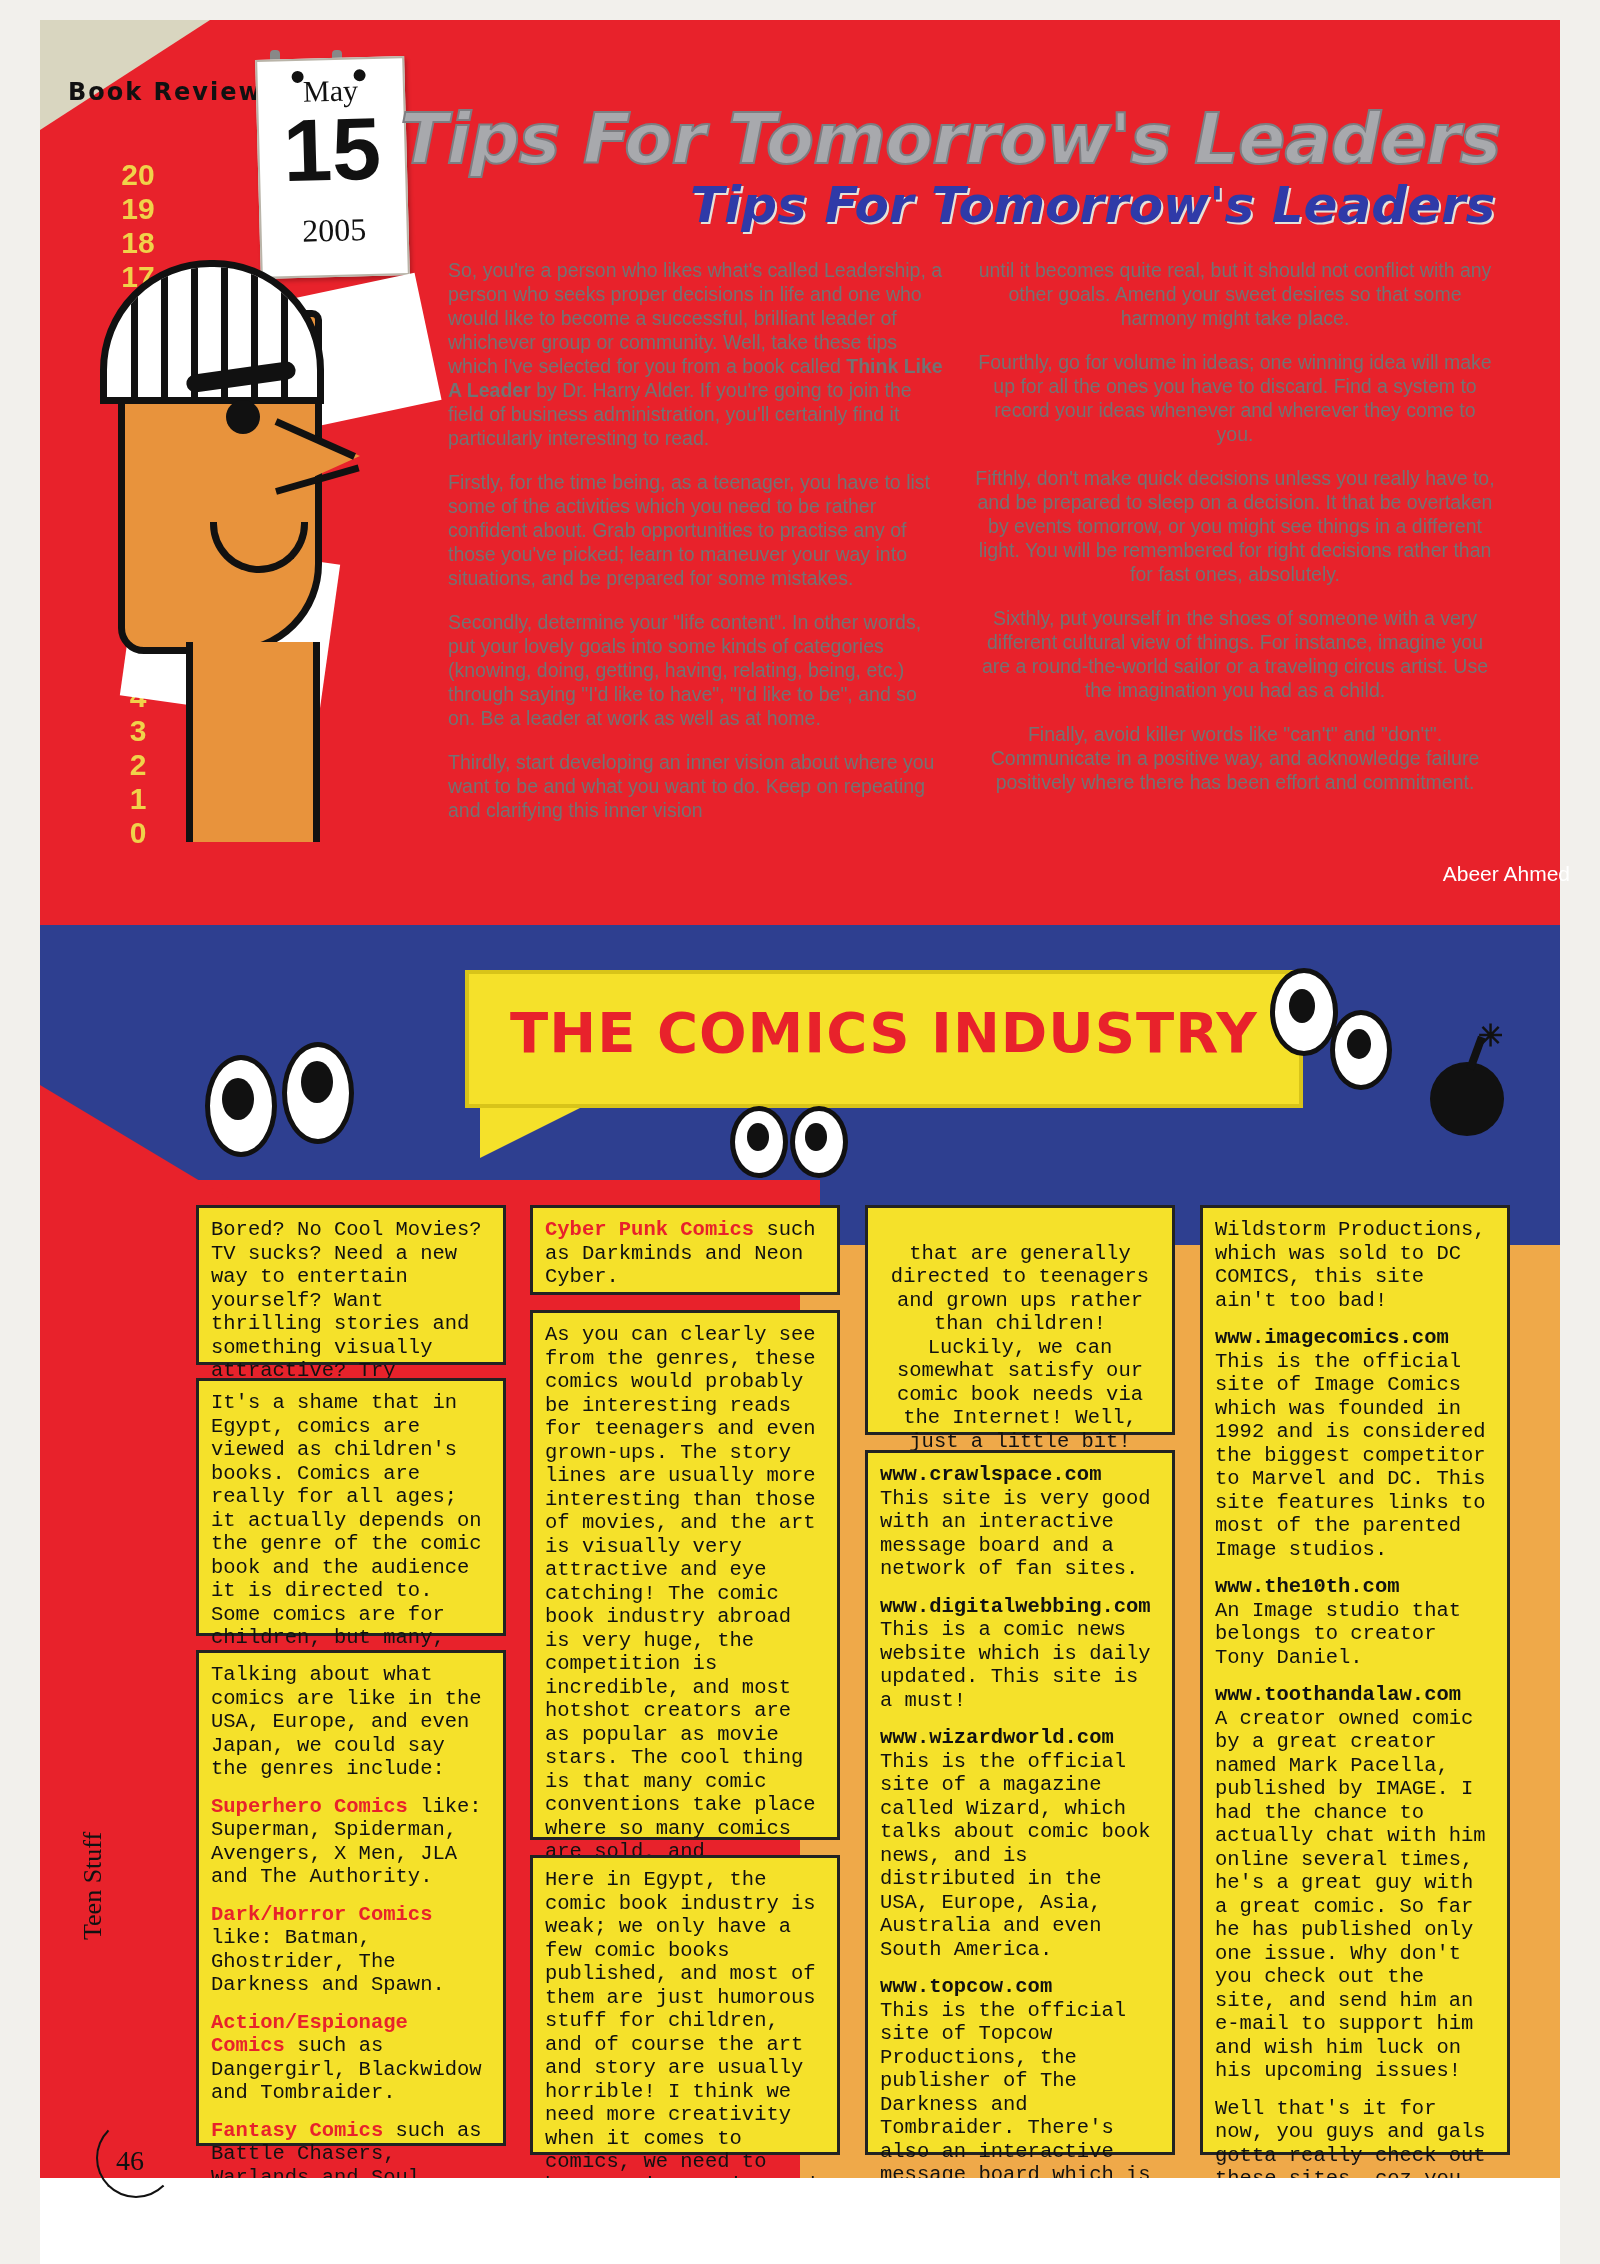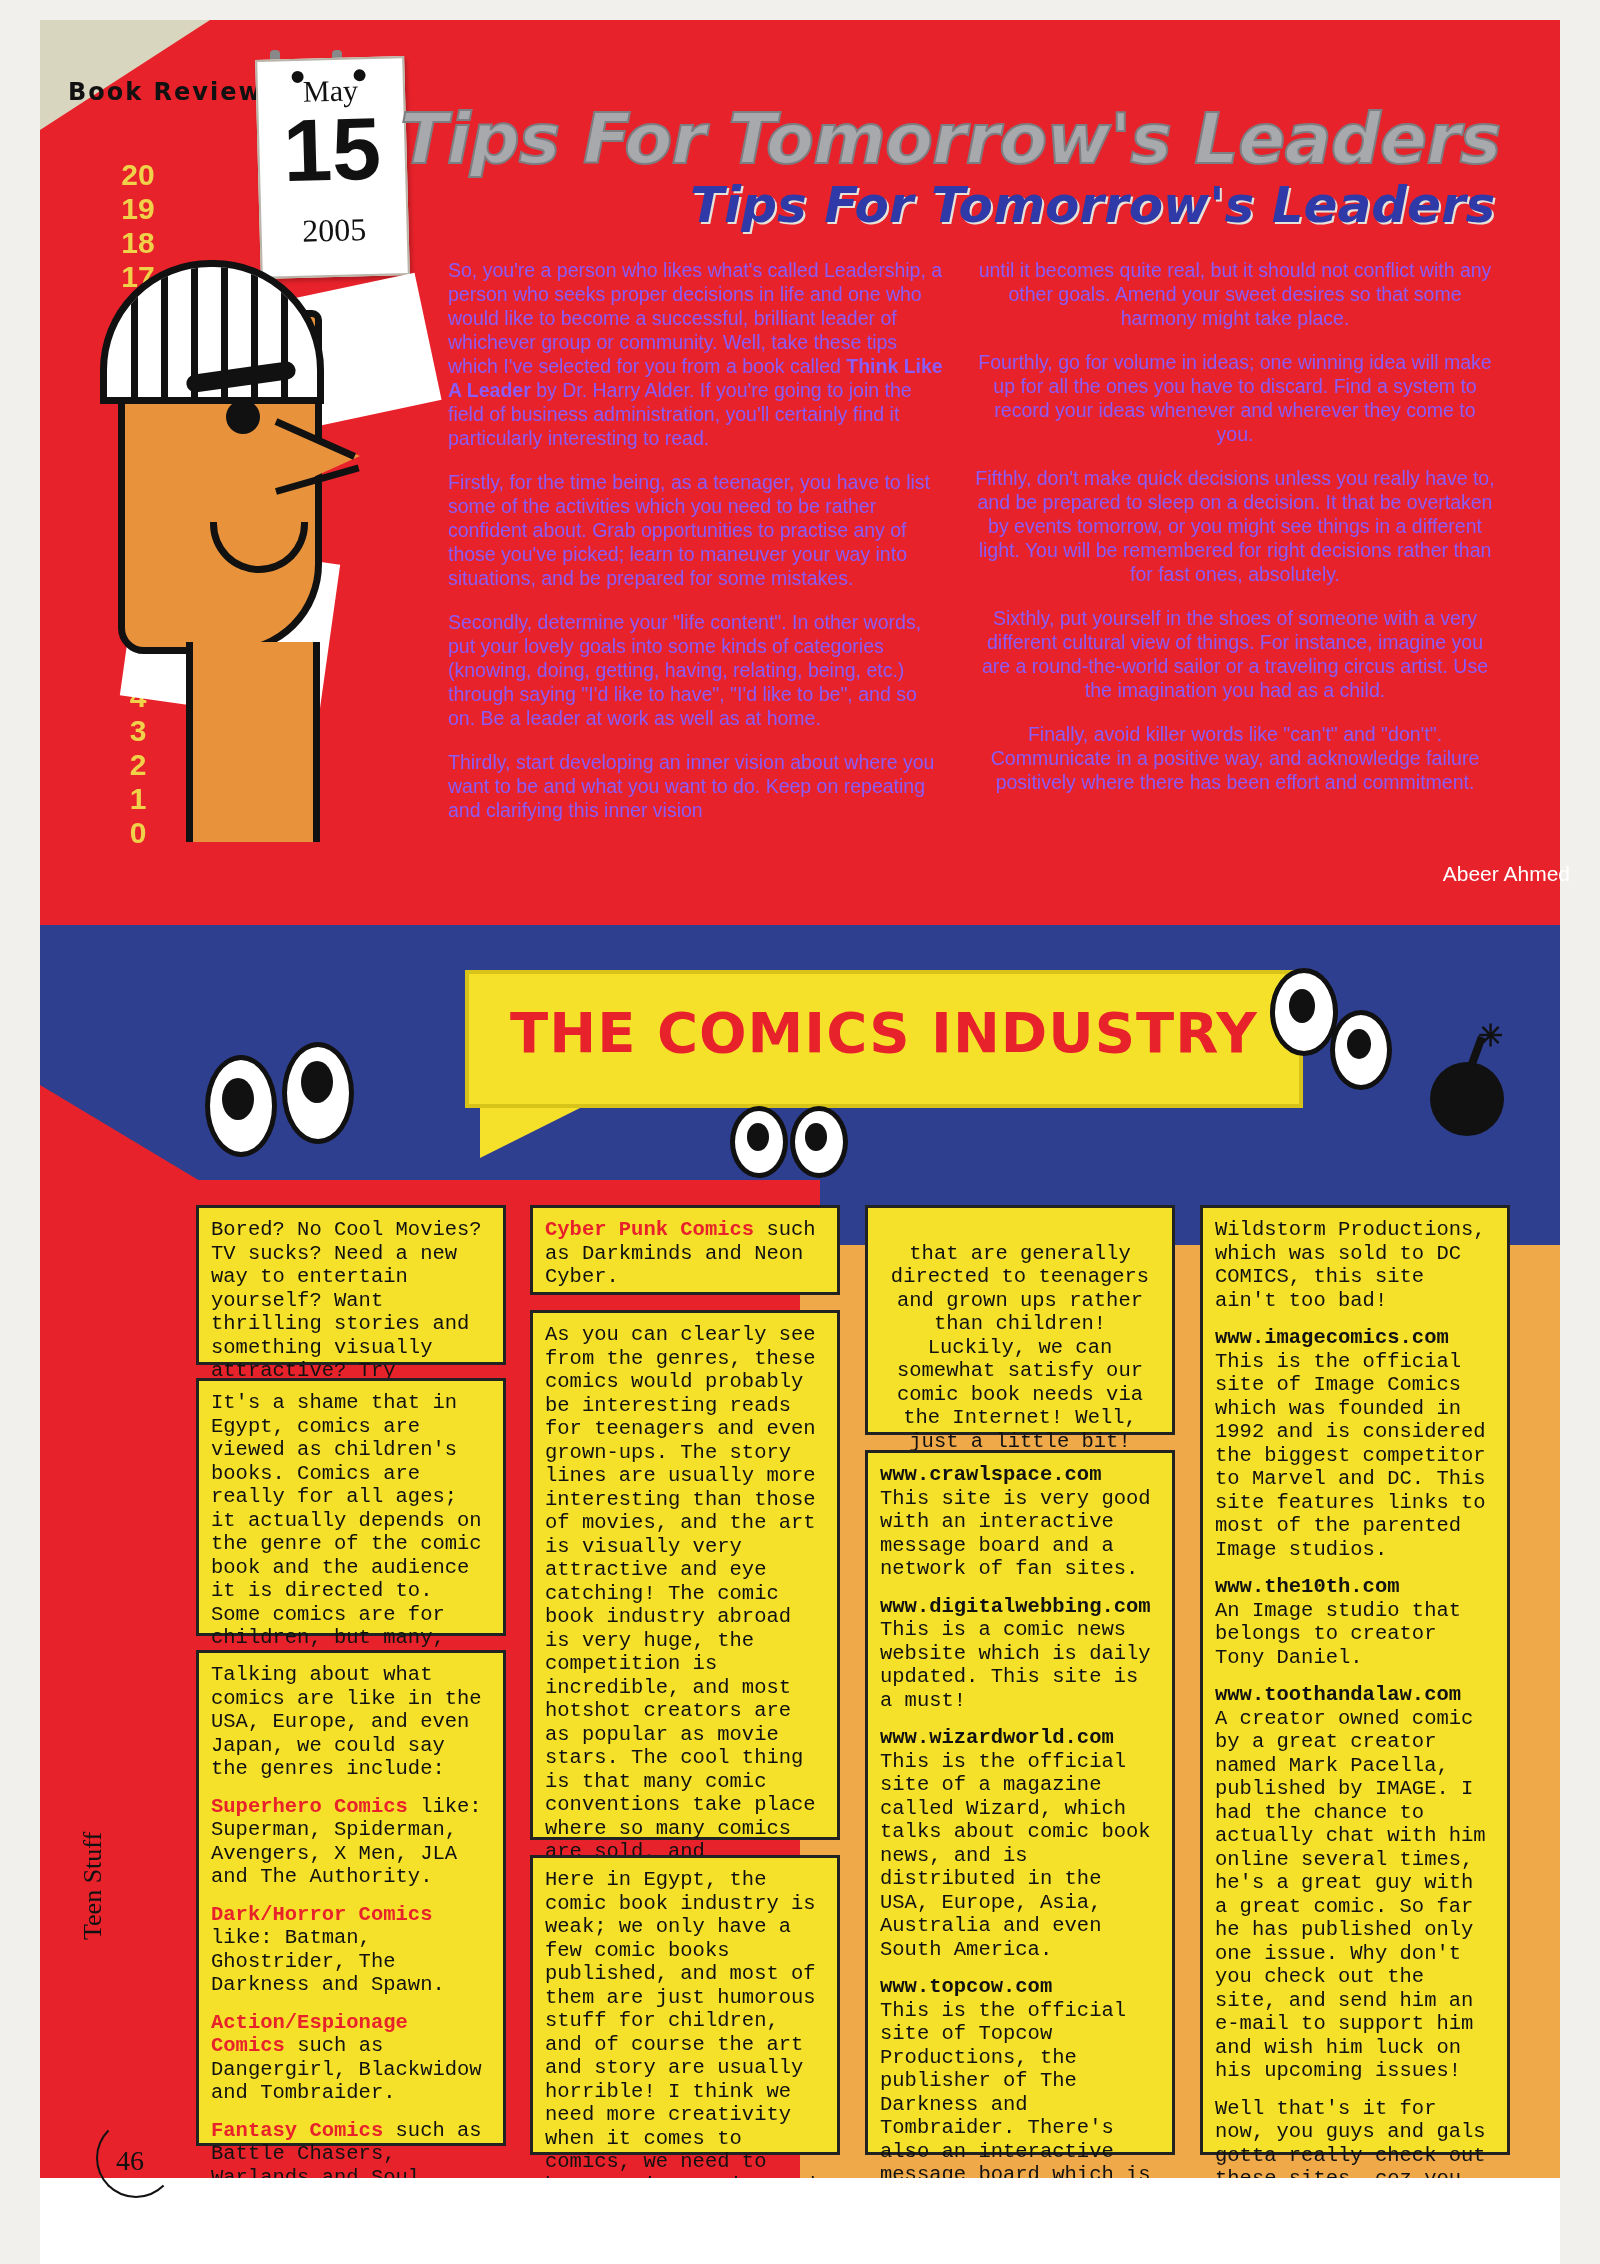--- a/index.html
+++ b/index.html
@@ -82,21 +82,21 @@
   .nose{position:absolute;left:190px;top:170px;width:0;height:0;
         border-left:80px solid #e8933c;border-top:36px solid transparent;border-bottom:36px solid transparent;}
   .nose-line{position:absolute;left:186px;top:168px;width:86px;height:7px;background:#111;transform:rotate(24deg);transform-origin:left center;}
   .nose-line2{position:absolute;left:186px;top:238px;width:86px;height:7px;background:#111;transform:rotate(-16deg);transform-origin:left center;}
   .brow{position:absolute;left:96px;top:118px;width:110px;height:18px;background:#111;border-radius:10px;transform:rotate(-8deg);}
   .eye{position:absolute;left:136px;top:150px;width:34px;height:34px;background:#111;border-radius:50%;}
   .mouth{position:absolute;left:120px;top:272px;width:84px;height:44px;border:7px solid #111;border-top:none;border-radius:0 0 60px 60px;}
   .neck{position:absolute;left:96px;top:392px;width:120px;height:200px;background:#e8933c;border-left:7px solid #111;border-right:7px solid #111;}
 
   
-  .col{position:absolute;color:#8b5cf6;font-family:"Liberation Sans", sans-serif;font-size:19.5px;line-height:24px;}
+  .col{position:absolute;color:#737373;font-family:"Liberation Sans", sans-serif;font-size:19.5px;line-height:24px;}
   .col p{margin:0 0 20px 0;}
   .col b{font-weight:bold;}
   .col1{left:448px;top:258px;width:500px;}
   .col2{left:975px;top:258px;width:520px;text-align:center;}
   .byline{position:absolute;right:60px;top:862px;color:#fff;font-size:21px;font-family:"Liberation Sans", sans-serif;}
 
   
   .blue-band{position:absolute;left:40px;top:925px;width:1520px;height:350px;background:#2e3f90;}
   .red-lower-left{position:absolute;left:40px;top:1180px;width:780px;height:1070px;background:#e8222b;}
   .orange-lower{position:absolute;left:800px;top:1245px;width:760px;height:1005px;background:#efa949;}

